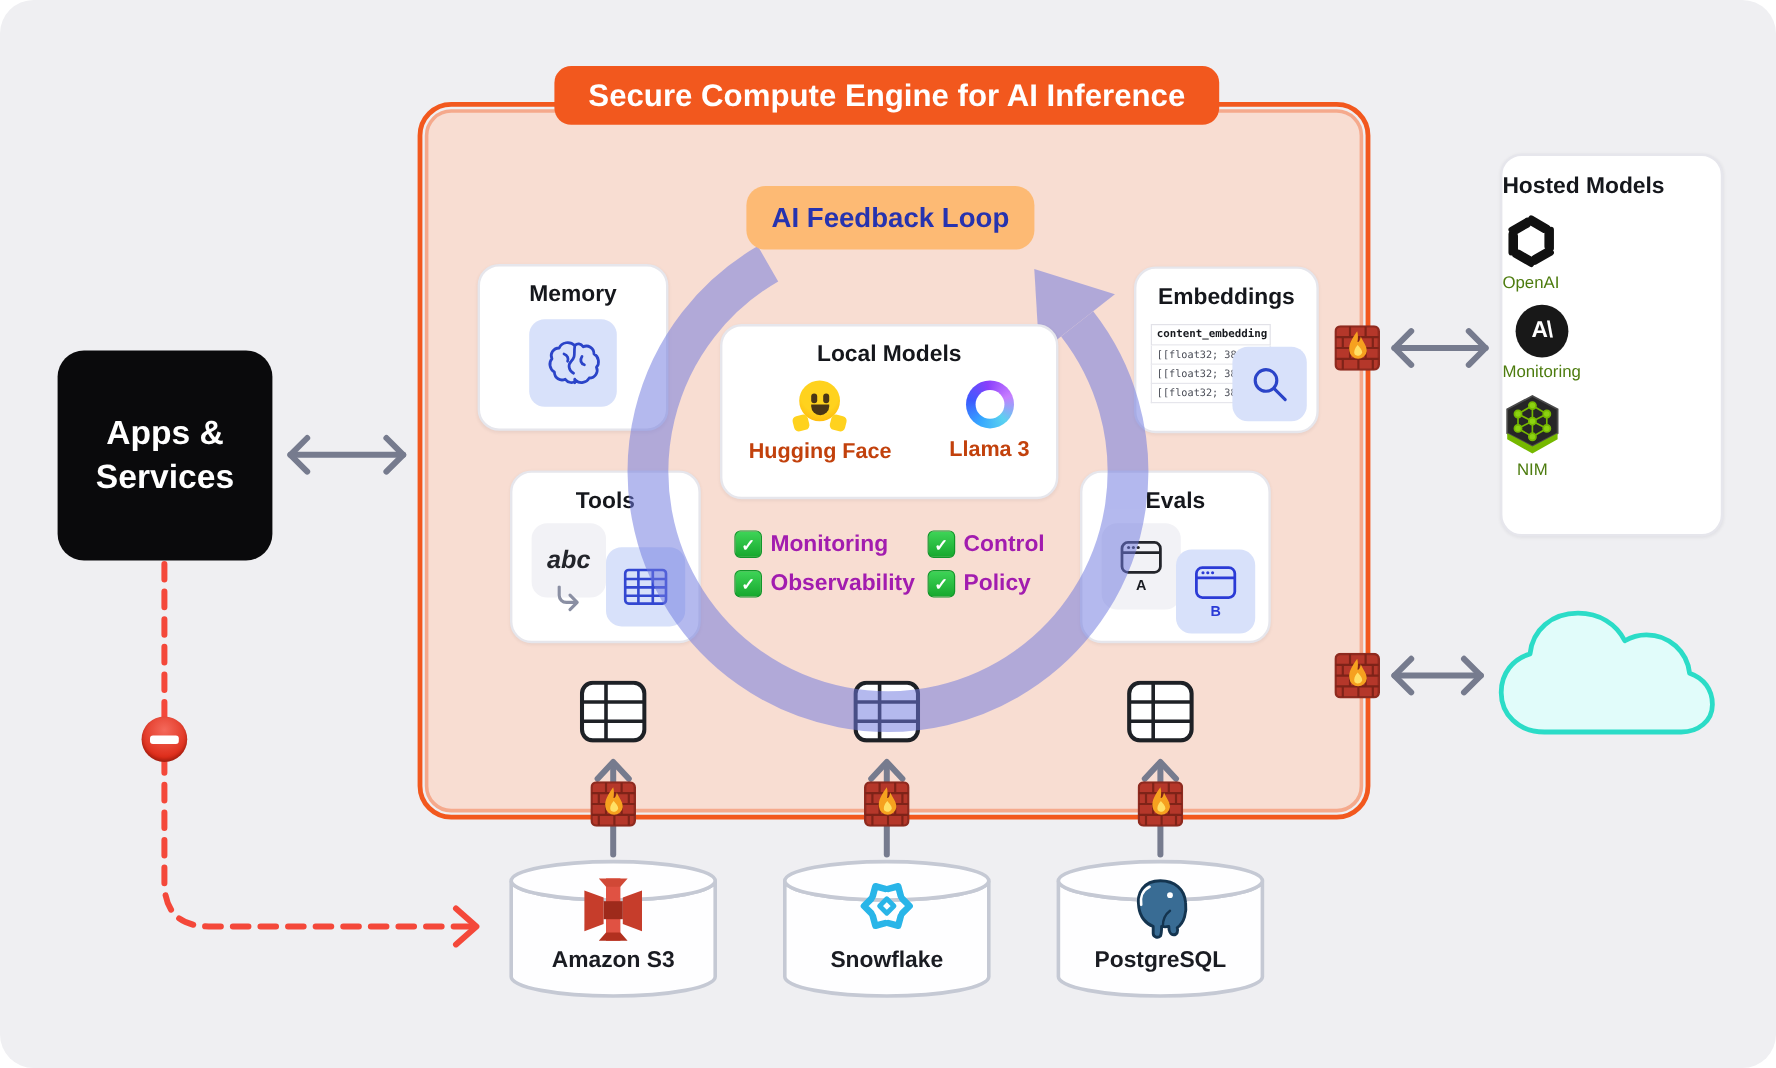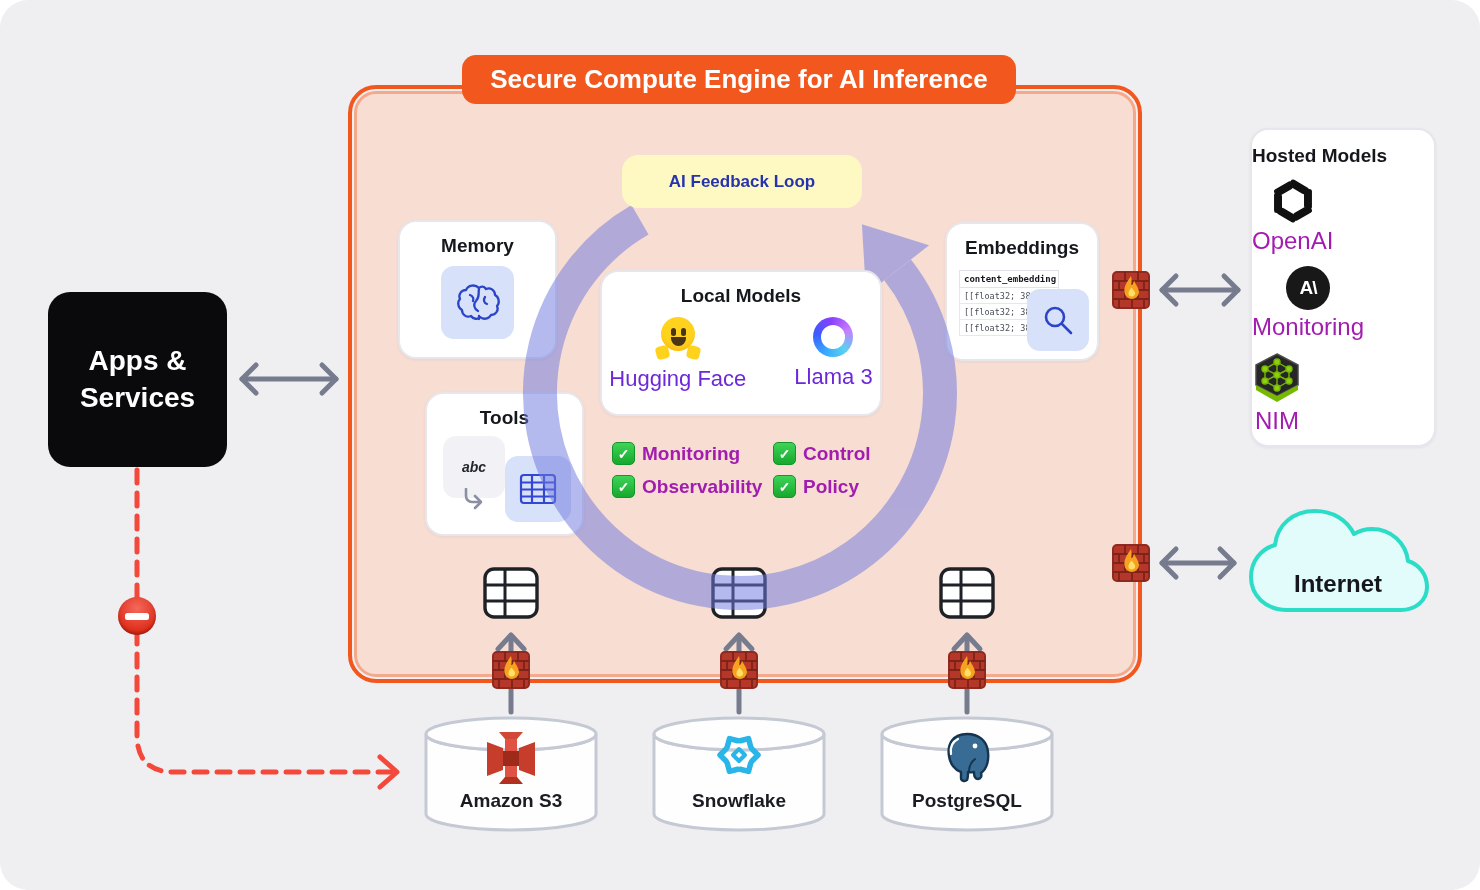--- a/index.html
+++ b/index.html
@@ -7,36 +7,36 @@
   .abs{position:absolute;}
   .layer{position:absolute;left:0;top:0;width:1480px;height:890px;pointer-events:none;}
   .z1{z-index:1}.z3{z-index:3}
 
   
   .engine{left:348px;top:85px;width:786px;height:590px;border:4px solid #F2581E;border-radius:28px;z-index:0;}
   .engine-inner{position:absolute;inset:2px;border:3px solid #F5A98C;border-radius:22px;background:#F8DDD2;}
 
   .banner{left:462px;top:55px;width:554px;height:49px;background:#F2581E;border-radius:14px;
           display:flex;align-items:center;justify-content:center;color:#fff;font-size:26px;font-weight:700;z-index:5;}
-  .badge{left:622px;top:155px;width:240px;height:53px;background:#fef9c3;border-radius:16px;
-         display:flex;align-items:center;justify-content:center;color:#2633AF;font-size:17px;font-weight:600;z-index:4;}
+  .badge{left:622px;top:155px;width:240px;height:53px;background:#fdba74;border-radius:16px;
+         display:flex;align-items:center;justify-content:center;color:#2633AF;font-size:23px;font-weight:600;z-index:4;}
 
   .card{background:#fff;border:2px solid #E6E6EC;border-radius:18px;box-shadow:0 1px 3px rgba(20,20,40,.06);z-index:2;}
   .card-title{text-align:center;font-size:19px;font-weight:700;color:#15171C;margin-top:13px;}
   .tile{border-radius:13px;display:flex;align-items:center;justify-content:center;}
   .tile.blue{background:#D8E1FA;}
   .tile.gray{background:#F2F2F6;}
 
   .memory{left:398px;top:220px;width:155px;height:135px;}
   .memory .tile{position:absolute;left:41px;top:44px;width:73px;height:73px;}
 
   .localmodels{left:600px;top:270px;width:278px;height:142px;z-index:4;}
   .lm-row{display:flex;justify-content:center;gap:48px;margin-top:10px;}
   .lm-item{display:flex;flex-direction:column;align-items:center;gap:7px;}
-  .lm-label{font-size:22px;font-weight:400;color:#6d28d9;}
+  .lm-label{font-size:18px;font-weight:700;color:#c2410c;}
 
   .hf{position:relative;width:44px;height:42px;}
   .hf .face{position:absolute;left:5px;top:0;width:34px;height:34px;border-radius:50%;
             background:radial-gradient(circle at 50% 32%,#FFD21E 55%,#FFAE03);}
   .hf .eye{position:absolute;top:11px;width:5px;height:8px;border-radius:3px;background:#4A3516;}
   .hf .eye.l{left:15px}.hf .eye.r{left:25px}
   .hf .mouth{position:absolute;left:15px;top:20px;width:15px;height:9px;border-radius:0 0 14px 14px;background:#4A3516;}
   .hf .hand{position:absolute;bottom:0;width:13px;height:13px;border-radius:4px;background:#FFD21E;}
   .hf .hand.l{left:0;transform:rotate(-14deg)}.hf .hand.r{right:0;transform:rotate(14deg)}
 
@@ -44,21 +44,21 @@
       background:conic-gradient(from 210deg,#35A7FF,#3D5AFE,#8A3FFC,#C77DFF,#5AD1F0,#35A7FF);}
   .llama-ring:after{content:"";position:absolute;inset:8px;border-radius:50%;background:#fff;}
 
   .embeddings{left:928px;top:222px;width:150px;height:135px;margin-left:17px;}
   .mini-table{position:absolute;left:12px;top:46px;width:100px;font-family:"DejaVu Sans Mono",monospace;}
   .mini-table .hd{background:#fff;border:1px solid #E2E2E8;font-size:9px;font-weight:700;color:#16181D;padding:3px 4px;}
   .mini-table .rw{background:#fff;border:1px solid #E6E6EC;border-top:none;font-size:8.5px;color:#4A4D57;padding:2.5px 4px;white-space:nowrap;}
   .embeddings .tile{position:absolute;right:8px;bottom:8px;width:62px;height:62px;}
 
   .tools{left:425px;top:392px;width:155px;height:140px;}
-  .tools .tgray{position:absolute;left:16px;top:42px;width:62px;height:62px;font-style:italic;font-weight:700;font-size:14px;color:#23252B;}
+  .tools .tgray{position:absolute;left:16px;top:42px;width:62px;height:62px;font-style:italic;font-weight:700;font-size:21px;color:#23252B;}
   .tools .tblue{position:absolute;left:78px;top:62px;width:66px;height:66px;}
   .tools .curve{position:absolute;left:34px;top:94px;}
 
   .evals{left:900px;top:392px;width:155px;height:140px;}
   .evals .tgray{position:absolute;left:16px;top:42px;width:66px;height:72px;flex-direction:column;gap:1px;}
   .evals .tblue{position:absolute;left:78px;top:64px;width:66px;height:70px;flex-direction:column;gap:1px;}
   .ab{font-size:12px;font-weight:700;}
   .ab.a{color:#1A1C22}.ab.b{color:#2B3BD6}
 
   .check-item{position:absolute;display:flex;align-items:center;gap:7px;z-index:2;}
@@ -68,21 +68,21 @@
 
   .grid-icon{z-index:2;}
 
   .apps{left:48px;top:292px;width:179px;height:175px;background:#0A0A0C;border-radius:22px;
         display:flex;align-items:center;justify-content:center;text-align:center;
         color:#fff;font-size:28px;font-weight:700;line-height:1.3;padding:0 26px;box-sizing:border-box;z-index:2;}
 
   .hosted{left:1250px;top:128px;width:182px;height:315px;display:flex;flex-direction:column;align-items:flex-start;z-index:2;}
   .hosted-title{font-size:19px;font-weight:700;color:#15171C;margin-top:15px;}
   .provider{display:flex;flex-direction:column;align-items:center;margin-top:11px;}
-  .provider-label{font-size:24px;color:#a21caf;margin-top:3px;}
+  .provider-label{font-size:14px;color:#4d7c0f;margin-top:3px;}
   .anthropic-circle{width:44px;height:44px;border-radius:50%;background:#181818;color:#fff;
       display:flex;align-items:center;justify-content:center;font-size:19px;font-weight:700;letter-spacing:-1px;}
 
   .cloud-wrap{left:1243px;top:498px;width:190px;height:133px;z-index:2;}
   .cloud-label{position:absolute;left:0;top:72px;width:190px;text-align:center;font-size:24px;font-weight:700;color:#15171C;}
 
   .cyl{position:absolute;width:176px;height:120px;z-index:2;}
   .cyl .logo{position:absolute;left:0;top:14px;width:176px;display:flex;justify-content:center;}
   .cyl .lbl{position:absolute;left:0;top:76px;width:176px;text-align:center;font-size:19px;font-weight:600;color:#1A1C22;}
 
@@ -210,20 +210,35 @@
         <rect x="2" y="2" width="34" height="28" rx="3"></rect>
         <line x1="2" y1="9.5" x2="36" y2="9.5"></line>
           <line x1="2" y1="16.5" x2="36" y2="16.5"></line>
           <line x1="2" y1="23.5" x2="36" y2="23.5"></line>
         <line x1="13" y1="2" x2="13" y2="30"></line>
           <line x1="25" y1="2" x2="25" y2="30"></line>
       </svg>
     </div>
   </div>
 
+  <div class="abs card evals">
+    <div class="card-title">Evals</div>
+    <div class="tile tgray gray">
+      <svg width="36" height="31" viewBox="0 0 36 31" stroke="#23252B" fill="#23252B">
+          <use href="#win"></use>
+        </svg>
+      <span class="ab a">A</span>
+    </div>
+    <div class="tile tblue blue">
+      <svg width="36" height="31" viewBox="0 0 36 31" stroke="#2B3BD6" fill="#2B3BD6">
+          <use href="#win"></use>
+        </svg>
+      <span class="ab b">B</span>
+    </div>
+  </div>
 
   <div class="check-item" style="left:612px;top:442px">
     <span class="check-box">✓</span>
     <span class="check-label">Monitoring</span>
   </div>
   <div class="check-item" style="left:612px;top:475px">
     <span class="check-box">✓</span>
     <span class="check-label">Observability</span>
   </div>
   <div class="check-item" style="left:773px;top:442px">
@@ -341,21 +356,20 @@
         </g>
       </svg>
       <span class="provider-label">NIM</span>
     </div>
   </div>
 
   <div class="abs cloud-wrap">
     <svg width="190" height="133" viewBox="0 0 190 133">
       <path d="M44 112 C 22 112 8 97 8 79 C 8 63 18 51 32 47 C 34 27 50 13 72 13 C 90 13 104 22 111 36 C 116 33 122 31 129 31 C 148 31 163 45 165 63 C 177 67 184 77 184 89 C 184 103 172 112 158 112 Z" fill="#E1FCFA" stroke="#2BDCC7" stroke-width="4" stroke-linejoin="round"></path>
     </svg>
-    <div class="cloud-label">Internet</div>
   </div>
 
   <div class="cyl" style="left:423px;top:714px">
     <svg width="176" height="120" viewBox="0 0 176 120">
       <path d="M3 20 L3 100 A85 16 0 0 0 173 100 L173 20 A85 16 0 0 1 3 20 Z" fill="#FEFEFF" stroke="#C5C9D4" stroke-width="3"></path>
       <ellipse cx="88" cy="20" rx="85" ry="16" fill="#FEFEFF" stroke="#C5C9D4" stroke-width="3"></ellipse>
     </svg>
     <div class="logo">
       <svg width="56" height="58" viewBox="0 0 56 58">
         <polygon points="4,14 20,20 20,42 4,48" fill="#C63D2B"></polygon>

